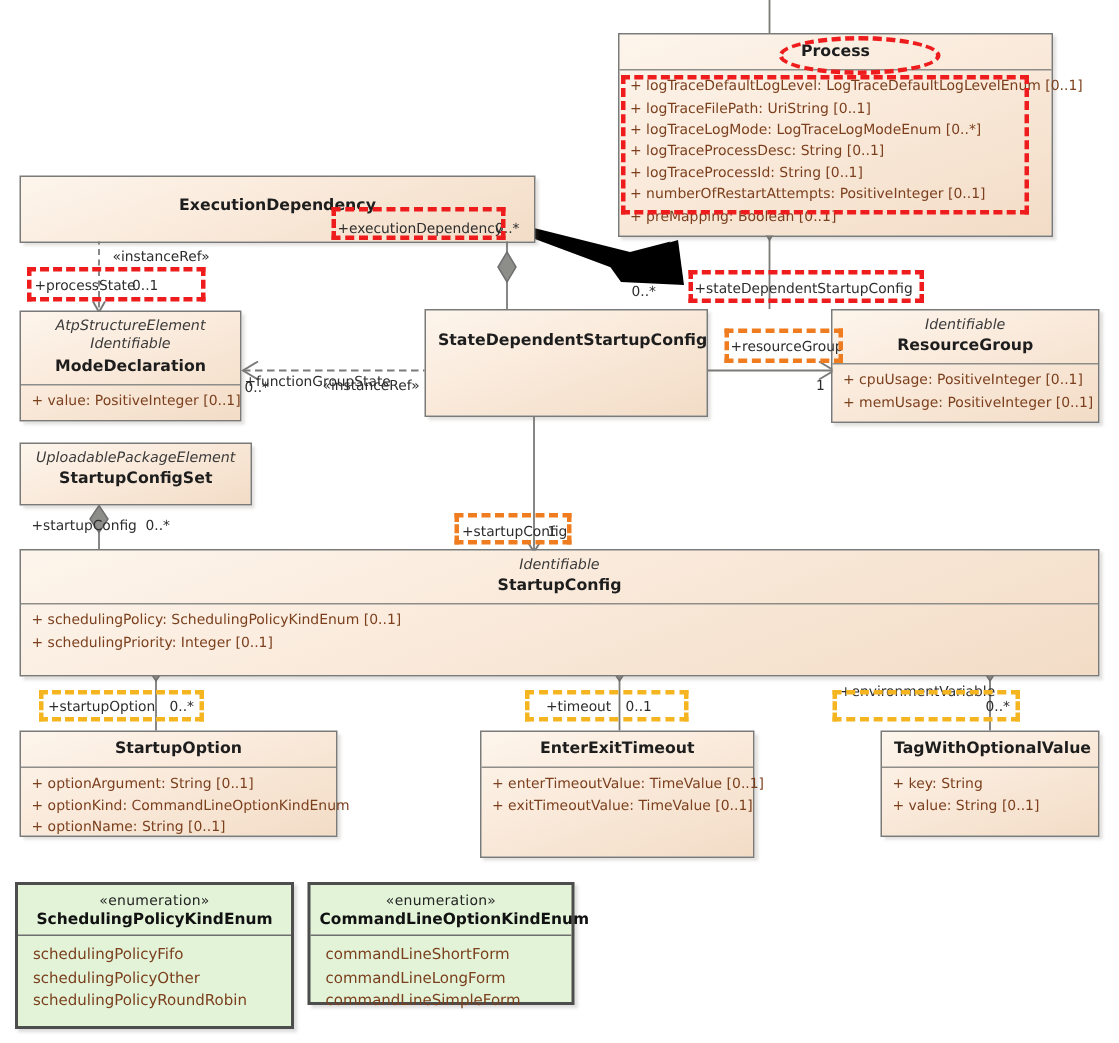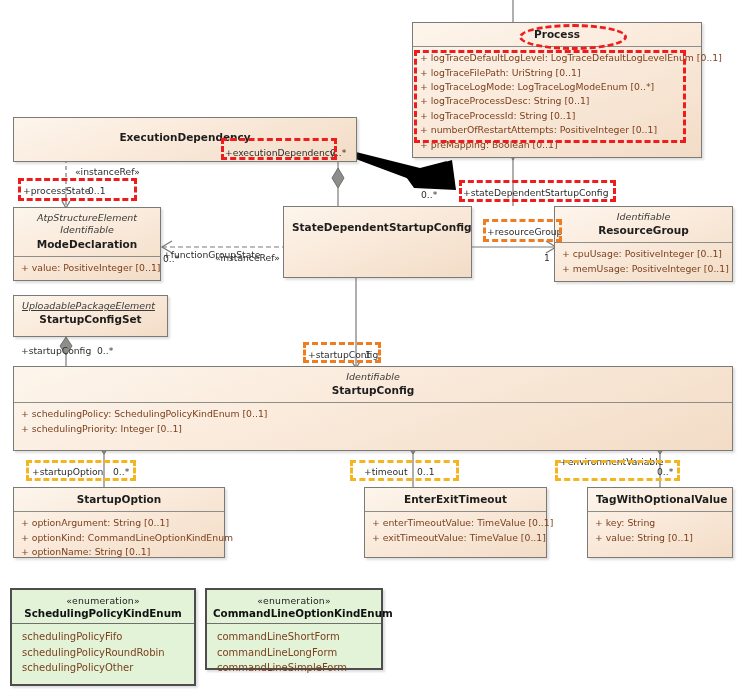--- a/index.html
+++ b/index.html
@@ -30,21 +30,21 @@
     line-height:1.25;
   }
   .umlbox .stereo{
     display:block;
     font-style:italic;
     font-size:9.5px;
     color:#3a3a3a;
     text-align:center;
     line-height:1.3;
   }
-  .umlbox .stereo.centered{text-align:left;text-decoration:underline;}
+  .umlbox .stereo.centered{text-align:center;}
   .umlbox .cname{
     display:block;
     font-weight:bold;
     font-size:10.5px;
     color:#1d1d1d;
     text-align:center;
     margin-top:1px;
   }
   .umlbox .sep{
     height:0;border-top:1.2px solid #8d8d8a;
@@ -242,21 +242,21 @@
       <span class="cname">StartupOption</span>
     </div>
     <div class="sep"></div>
     <div class="attrs">
       <div class="attr">+ optionArgument: String [0..1]</div>
       <div class="attr">+    optionKind: CommandLineOptionKindEnum</div>
       <div class="attr">+    optionName: String [0..1]</div>
     </div>
   </div>
 
-  <div class="umlbox" style="left:320px;top:487px;width:183px;height:71px;margin-left:44px;">
+  <div class="umlbox" style="left:320px;top:487px;width:183px;height:85px;">
     <div class="hdr">
       <span class="cname">EnterExitTimeout</span>
     </div>
     <div class="sep"></div>
     <div class="attrs">
       <div class="attr">+ enterTimeoutValue:  TimeValue [0..1]</div>
       <div class="attr">+ exitTimeoutValue: TimeValue [0..1]</div>
     </div>
   </div>
 
@@ -271,22 +271,22 @@
     </div>
   </div>
 
   <div class="enumbox" style="left:10px;top:588px;width:186px;height:98px;">
     <div class="ehdr">
       <span class="estereo">«enumeration»</span>
       <span class="ename">SchedulingPolicyKindEnum</span>
     </div>
     <div class="elist">
       <div class="eitem">schedulingPolicyFifo</div>
+      <div class="eitem">schedulingPolicyOther</div>
       <div class="eitem">schedulingPolicyRoundRobin</div>
-      <div class="eitem">schedulingPolicyOther</div>
     </div>
   </div>
 
   <div class="enumbox" style="left:205px;top:588px;width:178px;height:82px;">
     <div class="ehdr">
       <span class="estereo">«enumeration»</span>
       <span class="ename">CommandLineOptionKindEnum</span>
     </div>
     <div class="elist">
       <div class="eitem">commandLineShortForm</div>

